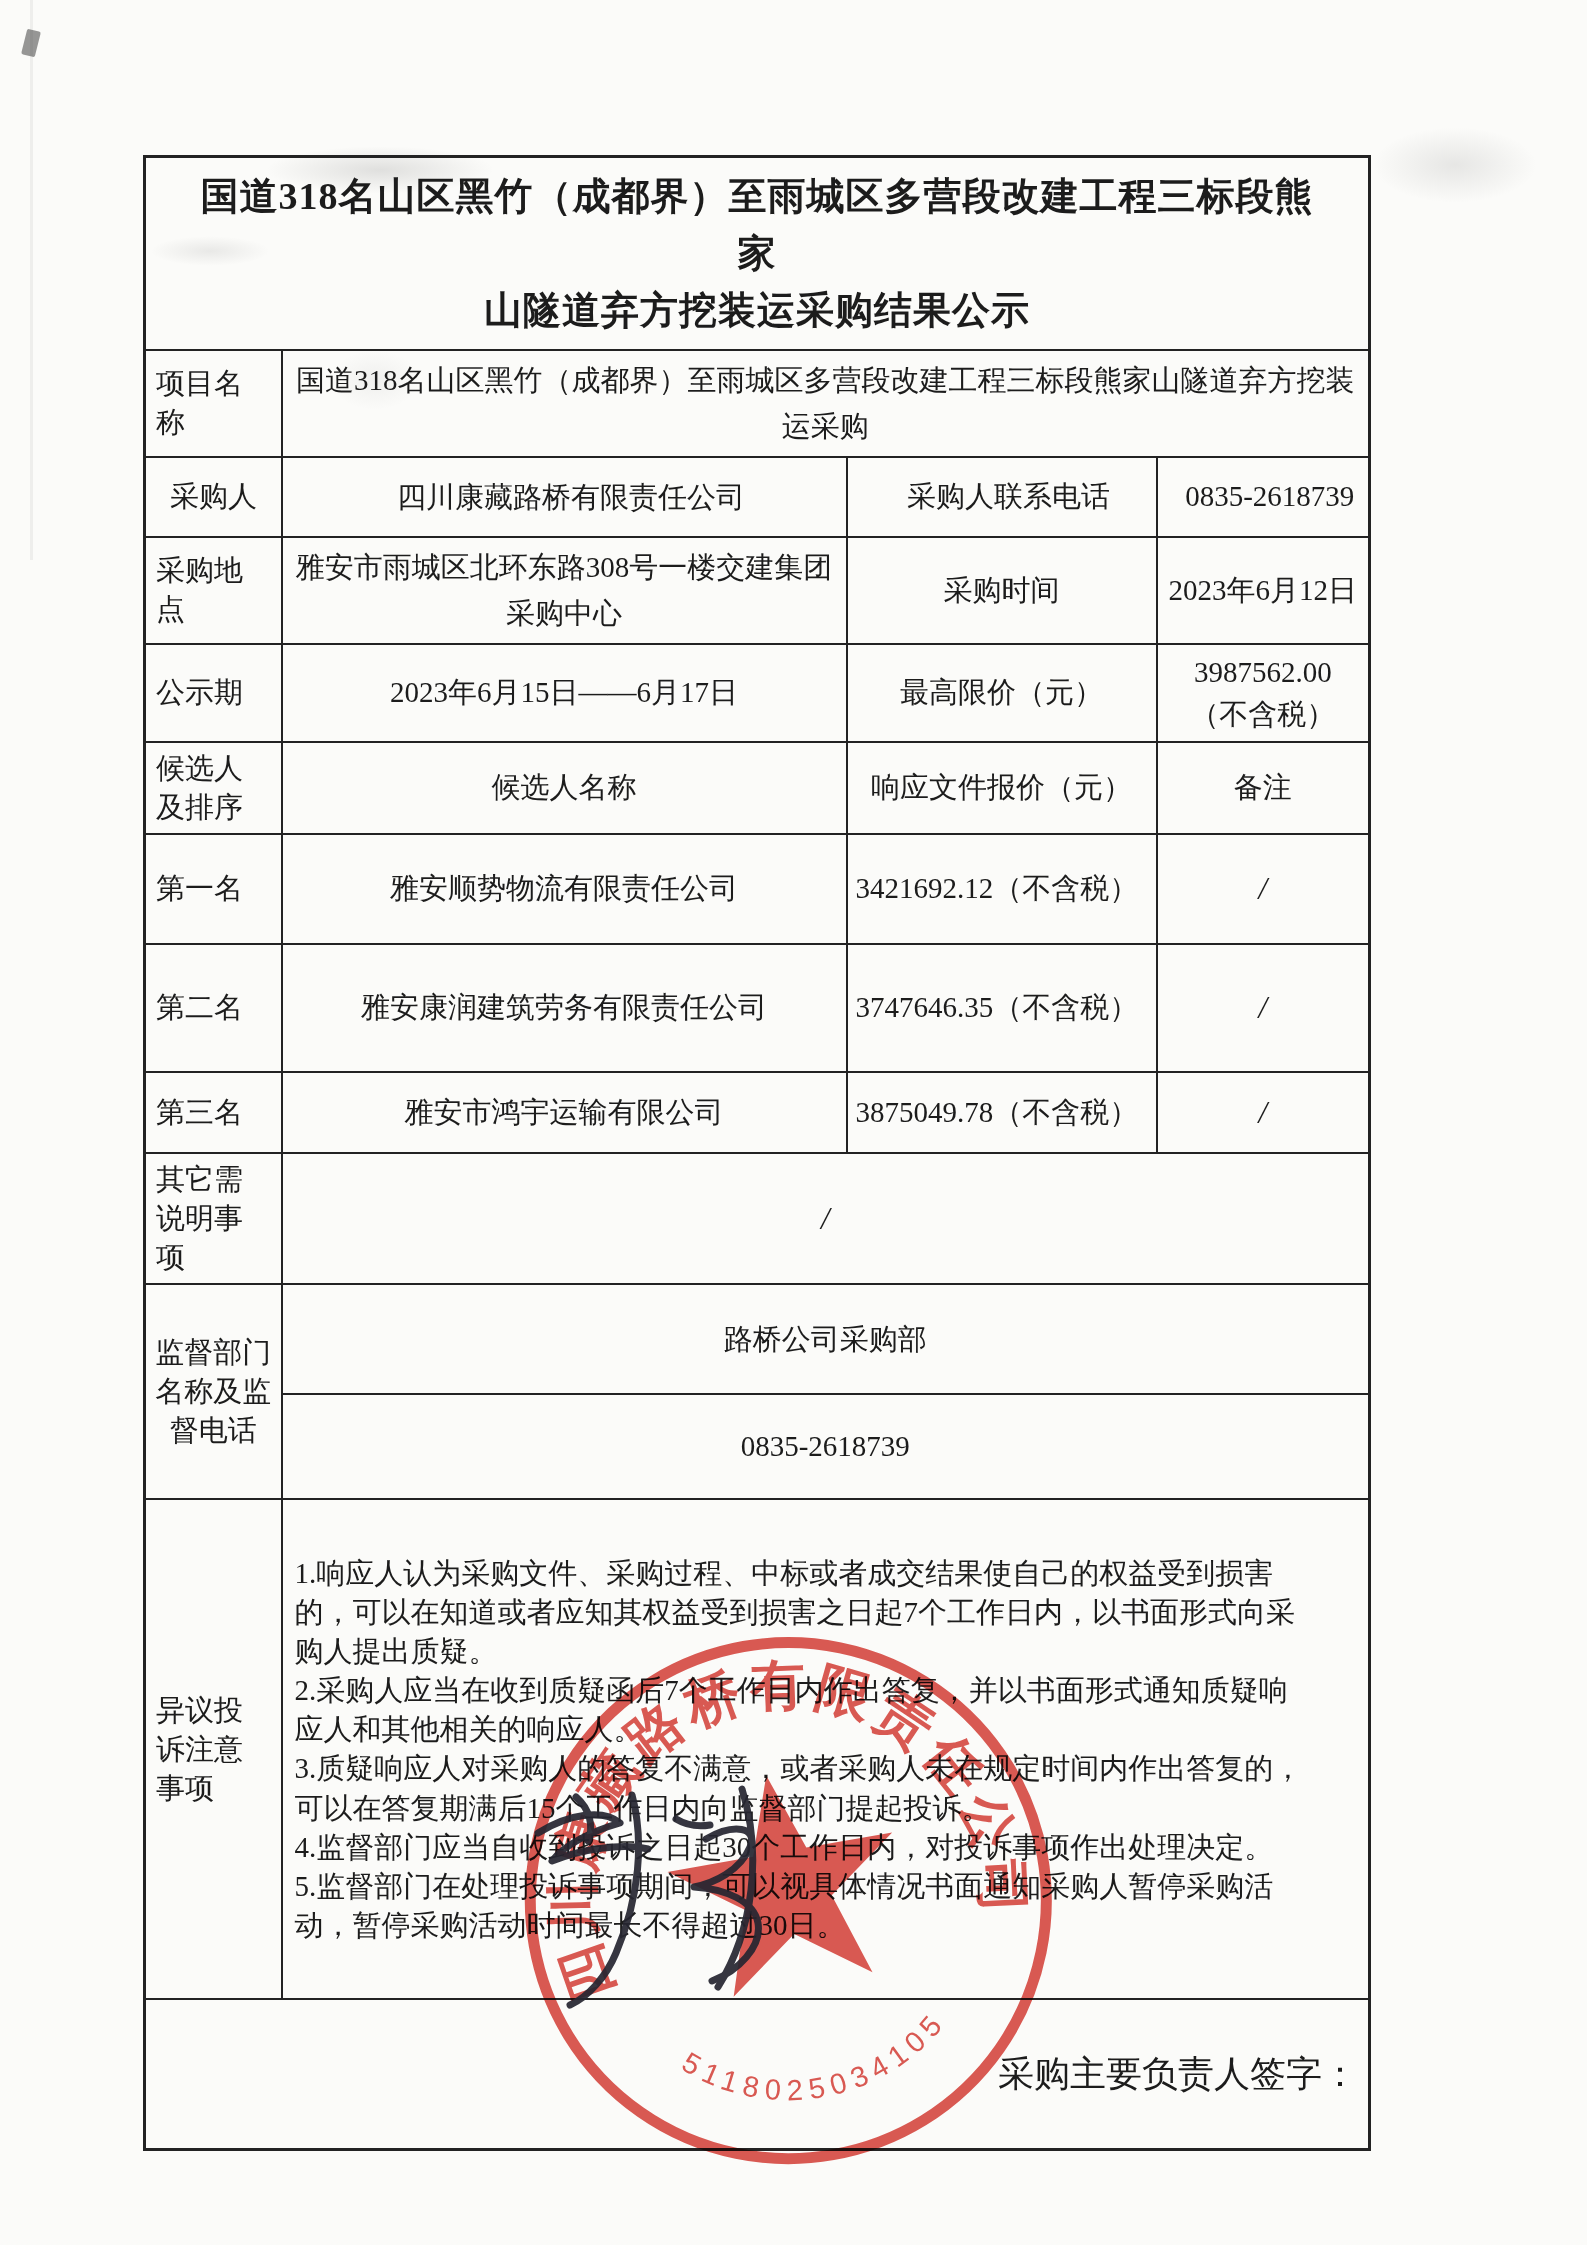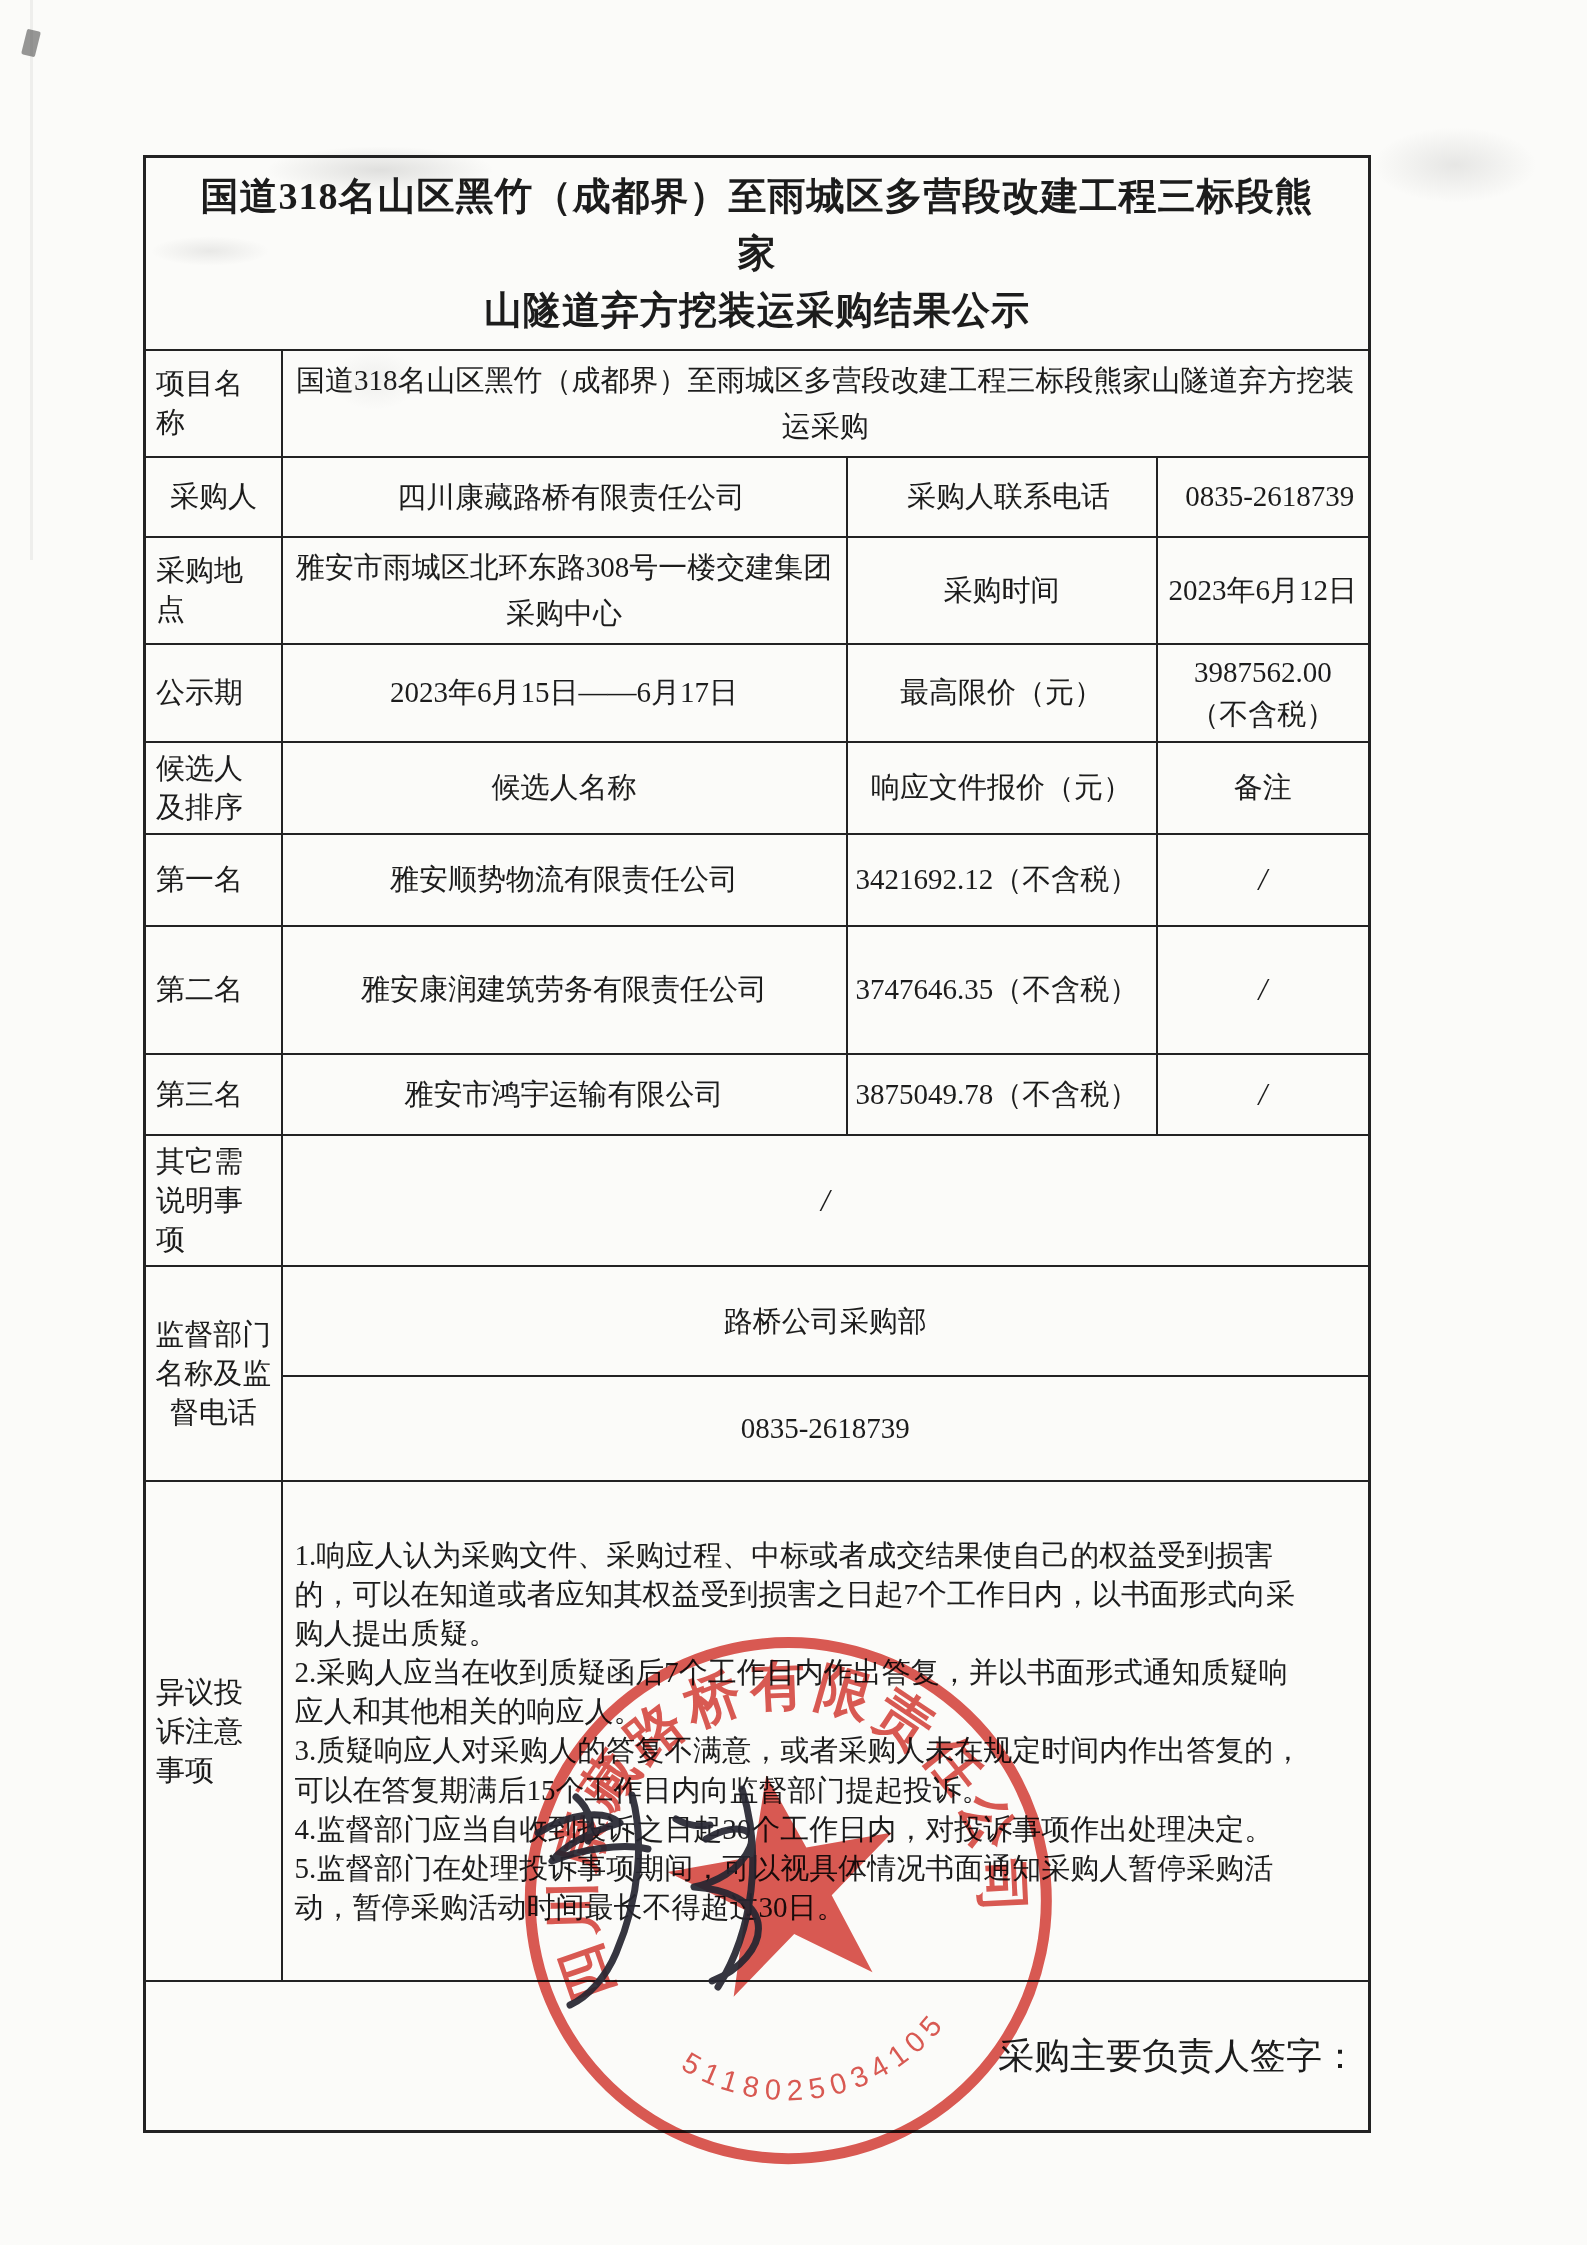--- a/index.html
+++ b/index.html
@@ -30,21 +30,21 @@
     font-size:29px;line-height:1.35;
     padding:6px 10px;
     word-break:break-all;
   }
   tr.r-title  td{height:135px;}
   tr.r-proj   td{height:105px;}
   tr.r-purch  td{height:80px;padding-left:24px;}
   tr.r-loc    td{height:90px;}
   tr.r-pub    td{height:90px;}
   tr.r-chead  td{height:90px;}
-  tr.r-c1 td{height:92px;}
+  tr.r-c1 td{height:110px;}
   tr.r-c2 td{height:128px;}
   tr.r-c3 td{height:81px;}
   tr.r-other  td{height:107px;}
   tr.r-supa   td{height:110px;}
   tr.r-supb   td{height:105px;}
   tr.r-obj    td{height:500px;}
   tr.r-sign   td{height:150px;}
 
   td.title-cell{
     font-size:38px;font-weight:bold;text-align:center;line-height:1.5;

